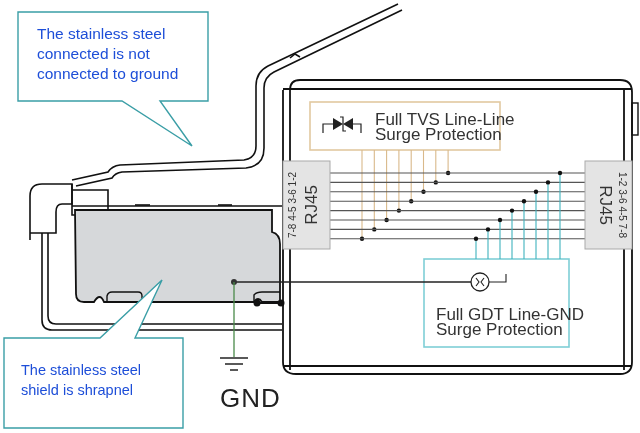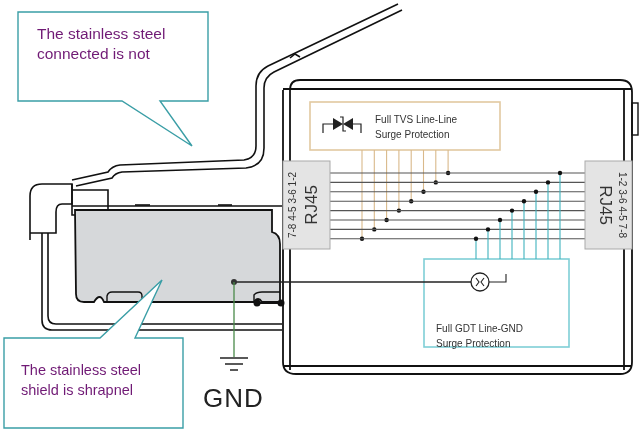--- a/index.html
+++ b/index.html
@@ -1,19 +1,19 @@
 <!DOCTYPE html>
 <html><head>
 <meta charset="utf-8">
 <style>
   html,body{margin:0;padding:0;background:#ffffff;}
   body{width:640px;height:433px;position:relative;overflow:hidden;font-family:"Liberation Sans",sans-serif;}
   svg{position:absolute;left:0;top:0;}
-  .callout-text{position:absolute;color:#701a75;font-size:15.5px;line-height:20px;font-family:"Liberation Sans",sans-serif;}
-  .box-label{position:absolute;color:#333;font-size:10px;line-height:15px;font-family:"Liberation Sans",sans-serif;}
+  .callout-text{position:absolute;color:#1d4ed8;font-size:15.5px;line-height:20px;font-family:"Liberation Sans",sans-serif;}
+  .box-label{position:absolute;color:#333;font-size:17px;line-height:15px;font-family:"Liberation Sans",sans-serif;}
   .gnd-label{position:absolute;color:#222;font-size:26px;font-family:"Liberation Sans",sans-serif;letter-spacing:1px;}
   .rj-label{position:absolute;color:#333;font-family:"Liberation Sans",sans-serif;white-space:nowrap;}
 </style>
 </head>
 <body>
 
 <svg width="640" height="433" viewBox="0 0 640 433">
 
   <g fill="none" stroke="#111" stroke-width="1.6">
     <path d="M398,4 L268,66 Q256,72 256,86 L256,146 Q256,158 244,160 L120,165 Q112,166 108,172 L72,180"></path>
@@ -135,35 +135,36 @@
     <path d="M18,12 L208,12 L208,101 L160,101 L192,146 L122,101 L18,101 Z" fill="#fff" stroke="#3a9ea6" stroke-width="1.4"></path>
   </g>
   <g>
     <path d="M4,338 L100,338 L162,280 L135,338 L183,338 L183,428 L4,428 Z" fill="#fff" stroke="#3a9ea6" stroke-width="1.4"></path>
   </g>
 </svg>
 
 <div class="callout-text" style="left:37px;top:24px;">
   <div>The stainless steel</div>
   <div>connected is not</div>
+  <div>connected to ground</div>
 </div>
 <div class="callout-text" style="left:21px;top:360px;font-size:14.5px;">
   <div>The stainless steel</div>
   <div>shield is shrapnel</div>
 </div>
 
 <div class="box-label" style="left:375px;top:112px;">
   <div>Full TVS Line-Line</div>
   <div>Surge Protection</div>
 </div>
 
-<div class="box-label" style="left:436px;top:321px;">
+<div class="box-label" style="left:436px;top:307px;">
   <div>Full GDT Line-GND</div>
   <div>Surge Protection</div>
 </div>
 
-<div class="gnd-label" style="left:203px;top:383px;">GND</div>
+<div class="gnd-label" style="left:220px;top:383px;">GND</div>
 
 <div class="rj-label" style="left:306px;top:205px;transform:translate(-50%,-50%) rotate(-90deg);font-size:17px;margin-left:6px;">RJ45</div>
 <div class="rj-label" style="left:292px;top:205px;transform:translate(-50%,-50%) rotate(-90deg);font-size:10px;">7-8 4-5 3-6 1-2</div>
 
 <div class="rj-label" style="left:605px;top:205px;transform:translate(-50%,-50%) rotate(90deg);font-size:17px;">RJ45</div>
 <div class="rj-label" style="left:622px;top:205px;transform:translate(-50%,-50%) rotate(90deg);font-size:10px;">1-2 3-6 4-5 7-8</div>
 
 </body></html>

